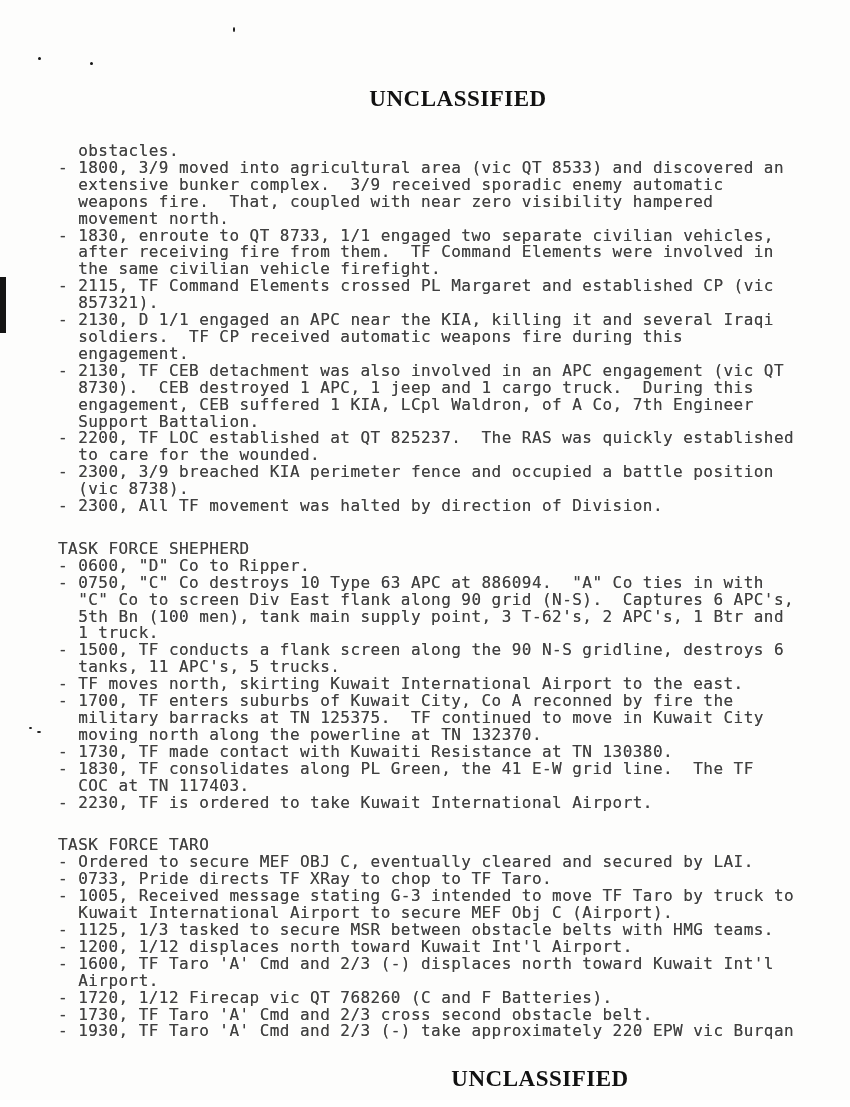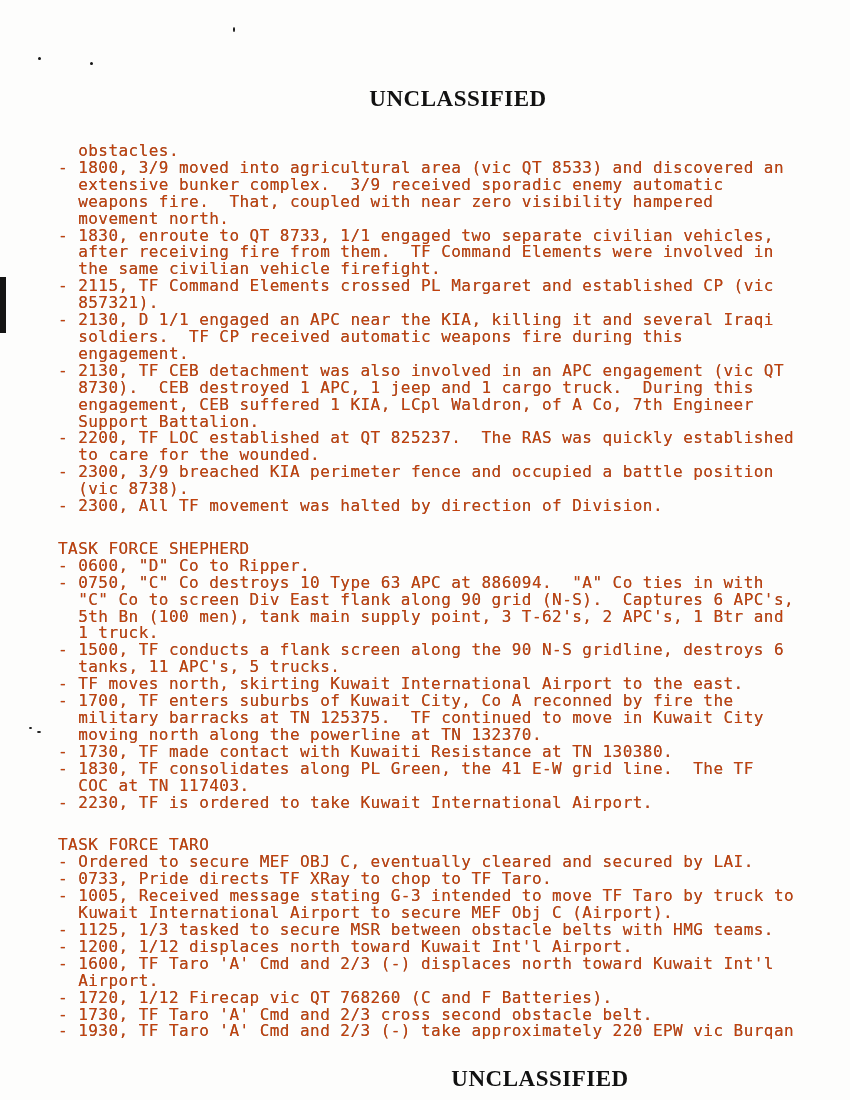--- a/index.html
+++ b/index.html
@@ -35,21 +35,21 @@
     transform: translateX(115px);
   }
   .doc-body {
     position: absolute;
     left: 58px;
     top: 143px;
     white-space: pre;
     font-size: 16px;
     line-height: 16.9px;
     letter-spacing: 0.45px;
-    color: #c2410c;
+    color: #404040;
     text-shadow: 0 0 0.5px rgba(20,20,20,0.55);
   }
   .doc-body .heading {
     text-underline-offset: 2px;
   }
   .doc-body .blank-line {
     height: 26px;
   }
   .artifact {
     position: absolute;

